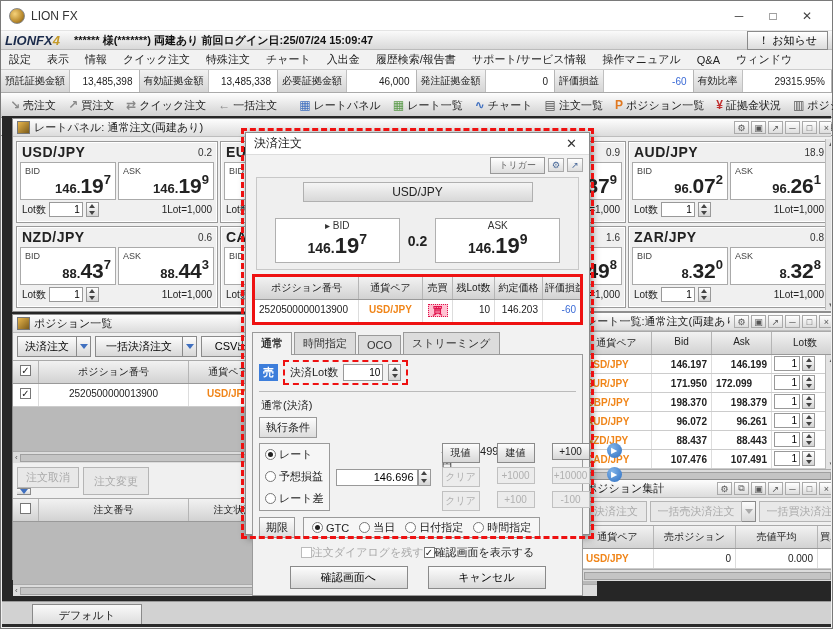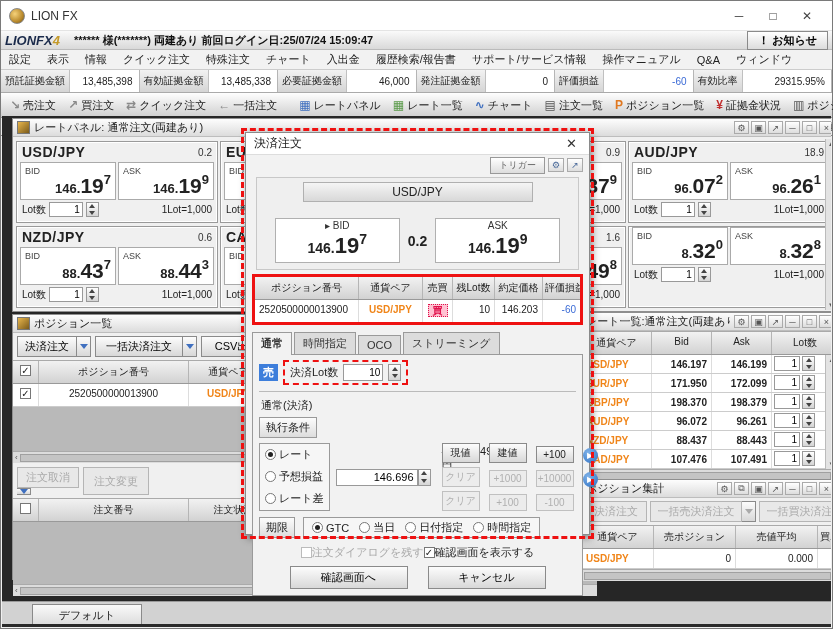--- a/index.html
+++ b/index.html
@@ -13,21 +13,21 @@
   .os-title { font-size:12px; color:#333; margin-left:6px; }
   .os-controls { margin-left:auto; display:flex; }
   .os-ctl { width:34px; height:24px; display:flex; align-items:center; justify-content:center; color:#444; font-size:12px; }
   .lion-ico { width:16px; height:16px; border-radius:50%; background:radial-gradient(circle at 35% 35%, #f6d27a, #b98a2d 60%, #6b4d12); border:1px solid #888; }
 
   
   .app-header { height:19px; background:linear-gradient(#fafafa,#d9d9d9); display:flex; align-items:center; padding:0 4px; border-bottom:1px solid #bbb; }
   .logo { font-weight:bold; font-size:13px; font-style:italic; color:#1a2a4a; letter-spacing:0; white-space:nowrap; }
   .logo .four { color:#c49a2a; }
   .acct-info { margin-left:14px; font-weight:bold; font-size:11px; color:#111; white-space:nowrap; }
-  .notice-btn { margin-left:auto; border:1px solid #8a8a8a; background:linear-gradient(#ffffff,#dcdcdc); padding:1px 10px; font-size:11px; font-weight:bold; white-space:nowrap; }
+  .notice-btn { margin-left:auto; border:1px solid #8a8a8a; background:linear-gradient(#ffffff,#dcdcdc); padding:1px 10px; font-size:11px; font-weight:normal; white-space:nowrap; }
 
   
   .menubar { height:20px; background:#f2f2f2; display:flex; align-items:center; gap:0; border-bottom:1px solid #ccc; }
   .menu-item { padding:2px 8px; font-size:11px; white-space:nowrap; }
 
   
   .accountbar { height:23px; display:flex; background:#e6e6e6; border-bottom:1px solid #aaa; }
   .acct-cell { display:flex; flex:1; border-right:1px solid #b5b5b5; }
   .acct-label { background:linear-gradient(#f2f2f2,#d5d5d5); padding:4px 4px; font-size:10px; white-space:nowrap; border-right:1px solid #c0c0c0; display:flex; align-items:center; }
   .acct-value { background:#fff; flex:1; text-align:right; padding:4px 6px; font-size:10px; display:flex; align-items:center; justify-content:flex-end; }
@@ -126,21 +126,21 @@
   .radio.sel .rdot::after { content:""; width:5px; height:5px; border-radius:50%; background:#222; }
   .anno-rect { border:3px solid #ee1111; padding:0 3px; margin:-3px -3px; display:inline-flex; }
   .exec-row { display:flex; align-items:center; gap:8px; margin-bottom:5px; }
   .rate-block { display:flex; gap:6px; }
   .rate-radios { border:1px solid #9a9a9a; background:#f6f6f6; padding:3px 5px; display:flex; flex-direction:column; gap:7px; width:92px; }
   .rate-mid { display:flex; flex-direction:row; gap:5px; width:100px; }
   .rate-input-row { display:flex; align-items:center; }
   .rate-input { width:82px; height:17px; border:1px solid #999; text-align:right; font-size:11px; padding-right:3px; font-family:inherit; background:#fff; }
   .rate-static { font-size:11px; padding:2px 0 0 6px; }
   .rate-btns { display:flex; flex-direction:column; gap:4px; }
-  .rb-row { display:flex; gap:9px; align-items:flex-end; }
+  .rb-row { display:flex; gap:17px; align-items:flex-start; }
   .sbtn { border:1px solid #8a8a8a; background:linear-gradient(#fcfcfc,#d8d8d8); font-size:10px; padding:2px 0; width:38px; text-align:center; }
   .sbtn.disabled { color:#b0b0b0; border-color:#c0c0c0; background:#ececec; }
   .bluearrow { width:15px; height:15px; border-radius:50%; background:radial-gradient(circle at 35% 30%,#7fb2e8,#2d6fc2); color:#fff; font-size:8px; display:flex; align-items:center; justify-content:center; }
   .expiry-row { display:flex; align-items:center; gap:8px; margin-top:6px; }
   .chk-row { display:flex; align-items:center; justify-content:center; margin-top:7px; font-size:11px; }
   .dim { color:#aaa; }
   .dlg-btn-row { display:flex; justify-content:center; gap:20px; margin-top:6px; }
   .dlg-btn { border:1px solid #8a8a8a; background:linear-gradient(#fcfcfc,#d8d8d8); font-size:11px; width:118px; padding:3px 0; text-align:center; }
 </style>
 </head>
@@ -412,20 +412,24 @@
             <input class="lot-input" value="1" style="">
             <span class="spin">
               <i class="up"></i>
               <i class="dn"></i>
             </span>
             <span class="qp-lotunit">1Lot=1,000</span>
           </div>
       </div>
 
       <div class="qpanel" style="left:615px;top:107px;">
+        <div class="qp-head">
+            <span class="qp-pair">ZAR/JPY</span>
+            <span class="qp-spread">0.8</span>
+          </div>
         <div class="qp-quotes">
           <div class="qp-box"><span class="qp-side">BID</span><span class="qp-val"><span class="q-pre">8.</span><span class="q-big">32</span><span class="q-sup">0</span></span></div>
           <div class="qp-box"><span class="qp-side">ASK</span><span class="qp-val"><span class="q-pre">8.</span><span class="q-big">32</span><span class="q-sup">8</span></span></div>
         </div>
         <div class="qp-foot">
             <span>Lot数</span>
             <input class="lot-input" value="1" style="">
             <span class="spin">
               <i class="up"></i>
               <i class="dn"></i>
@@ -533,21 +537,21 @@
               <input class="lot-input" style="width: 26px;" value="1">
               <span class="spin">
                 <i class="up"></i>
                 <i class="dn"></i>
               </span>
             </span>
         </div>
         <div class="trow" style="height:19px;">
           <span class="td pair-orange" style="width:70px;">EUR/JPY</span>
           <span class="td" style="width:60px; text-align:right; font-weight:bold;">171.950</span>
-          <span class="td" style="width:60px; text-align:right; font-weight:bold;">172.099</span>
+          <span class="td" style="width:60px; font-weight:bold;">172.099</span>
           <span class="td" style="flex:1; border-right:none; display:flex; gap:2px; padding:1px 2px;">
               <input class="lot-input" style="width: 26px;" value="1">
               <span class="spin">
                 <i class="up"></i>
                 <i class="dn"></i>
               </span>
             </span>
         </div>
         <div class="trow" style="height:19px;">
           <span class="td pair-orange" style="width:70px;">GBP/JPY</span>

